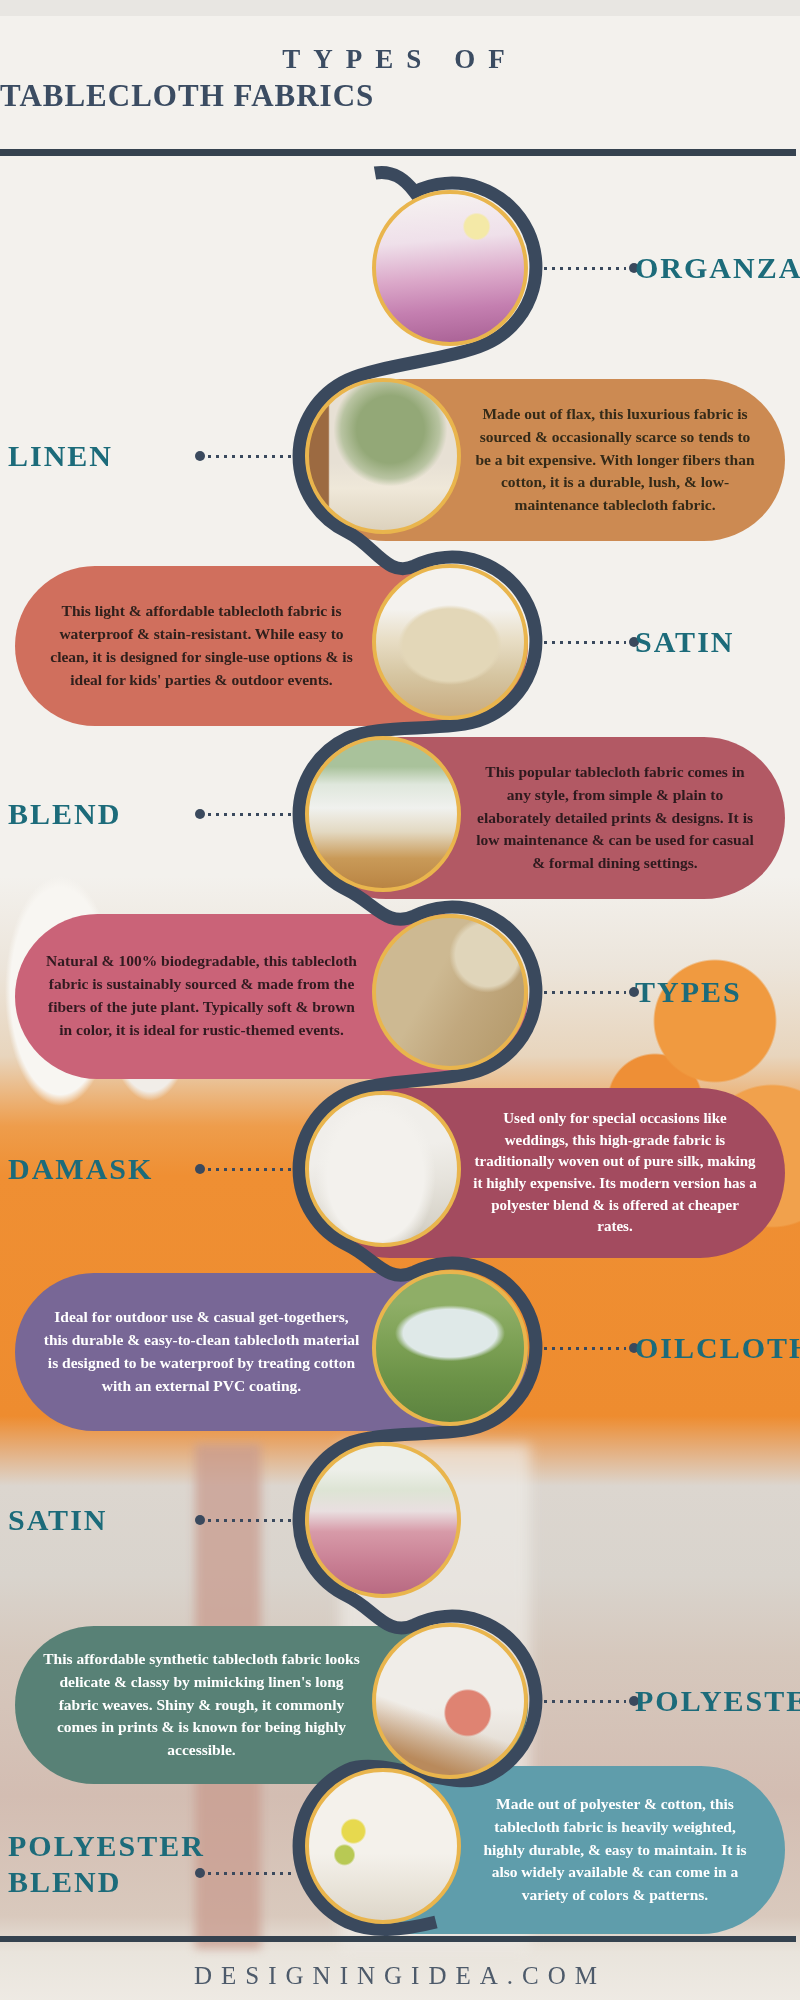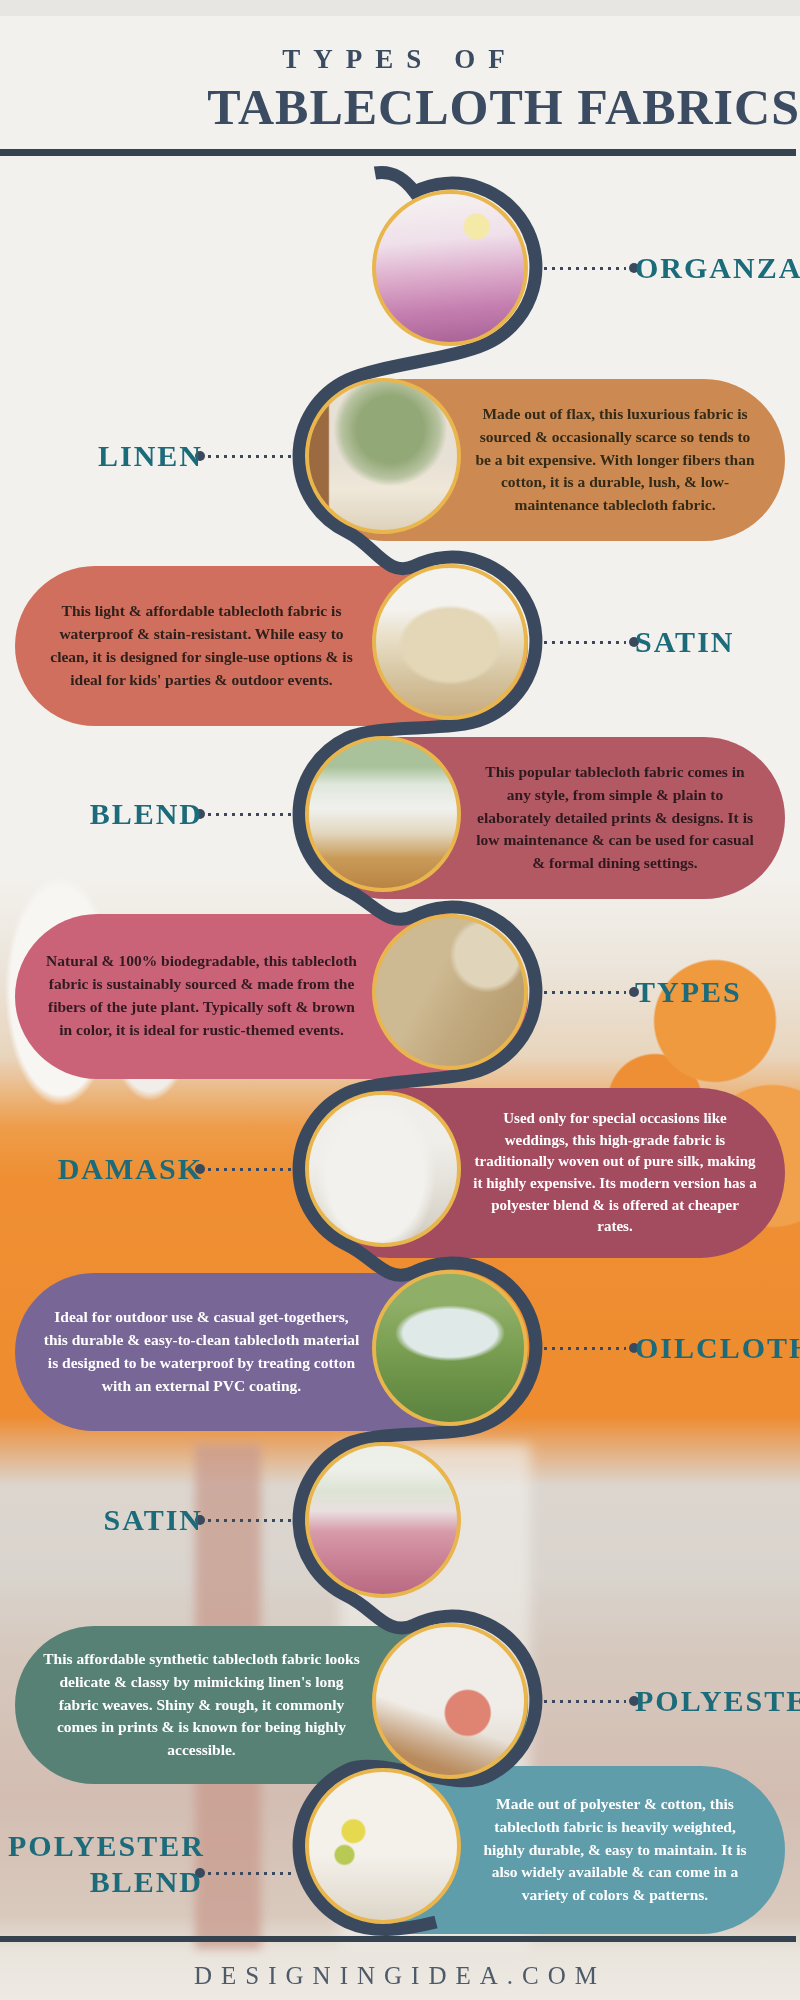--- a/index.html
+++ b/index.html
@@ -35,22 +35,22 @@
         #f0ece6 100%);
   }
   .bg-band-rose { position:absolute; left:195px; top:1428px; width:66px; height:505px;
     background:#c99c8f; opacity:.75; filter:blur(5px); z-index:0; }
   .bg-beam-white { position:absolute; left:340px; top:1428px; width:190px; height:505px;
     background:#f0eeea; opacity:.65; filter:blur(7px); z-index:0; }
 
   
   .kicker { position:absolute; top:28px; left:0; width:100%; text-align:center;
     font-size:27px; font-weight:700; letter-spacing:13px; color:var(--title, #3b4c62); z-index:5; }
-  .main-title { position:absolute; top:62px; left:0; width:100%; text-align:right; margin:0;
-    font-size:50px; font-weight:800; letter-spacing:1px; color:var(--title, #3b4c62); z-index:5; }
+  .main-title { position:absolute; top:62px; left:0; width:100%; text-align:left; margin:0;
+    font-size:31px; font-weight:800; letter-spacing:1px; color:var(--title, #3b4c62); z-index:5; }
   .divider { position:absolute; left:0; width:796px; background:var(--divider, #35424f); z-index:4; }
   .divider.top { top:133px; height:7px; }
   .divider.bottom { top:1920px; height:6px; }
   .site { position:absolute; top:1946px; left:0; width:100%; text-align:center;
     font-size:25px; font-weight:500; letter-spacing:9px; color:var(--footer_text, #4d5a6a); z-index:5; }
 
   
   .spine { position:absolute; left:0; top:0; z-index:3; pointer-events:none; }
   .spine path { fill:none; stroke:var(--spine, #3a495d); stroke-width:13px; }
 
@@ -78,21 +78,21 @@
     border:4px solid var(--photo_ring_gold, #e9b54d); box-sizing:border-box;
   }
 
   .label {
     position:absolute; z-index:5; margin:0;
     top: calc(var(--cy) - 18px);
     font-size:30px; font-weight:700; letter-spacing:2px; line-height:1.2;
     color:var(--accent_teal, #1c6b7a);
   }
   .sec.left  .label { left: calc(var(--cx) + 185px); }            
-  .sec.right .label { left:8px; width:195px; text-align:right; } 
+  .sec.right .label { left:8px; width:195px; text-align:left; } 
 
   .pointer { position:absolute; z-index:5; height:3px; top: calc(var(--cy) - 1px);
     background: repeating-linear-gradient(90deg, var(--spine,#3a495d) 0 3px, rgba(0,0,0,0) 3px 8px); }
   .sec.left  .pointer { left: calc(var(--cx) + 86px); width:90px; }
   .sec.right .pointer { left:208px; width:88px; }
   .s10 .pointer { top: calc(var(--cy) + 26px); }
   .bullet { position:absolute; top:-4px; width:10px; height:10px; border-radius:50%;
     background:var(--spine,#3a495d); }
   .sec.left  .bullet { right:-13px; }
   .sec.right .bullet { left:-13px; }

